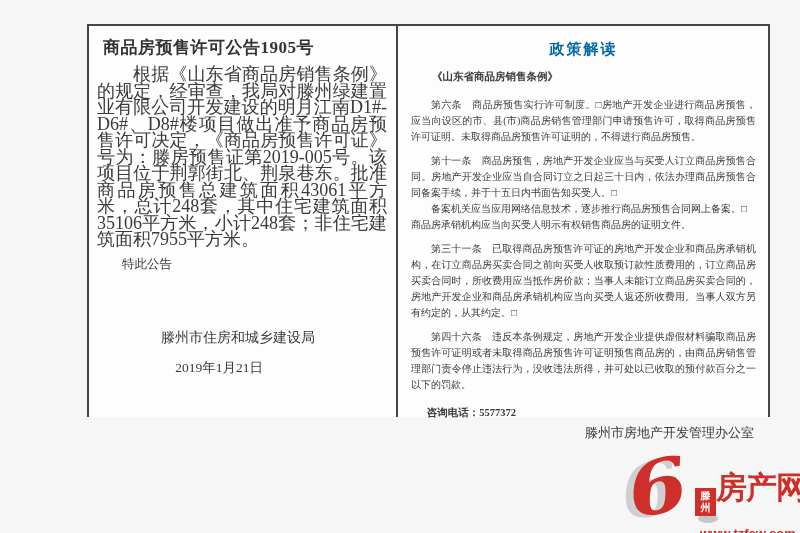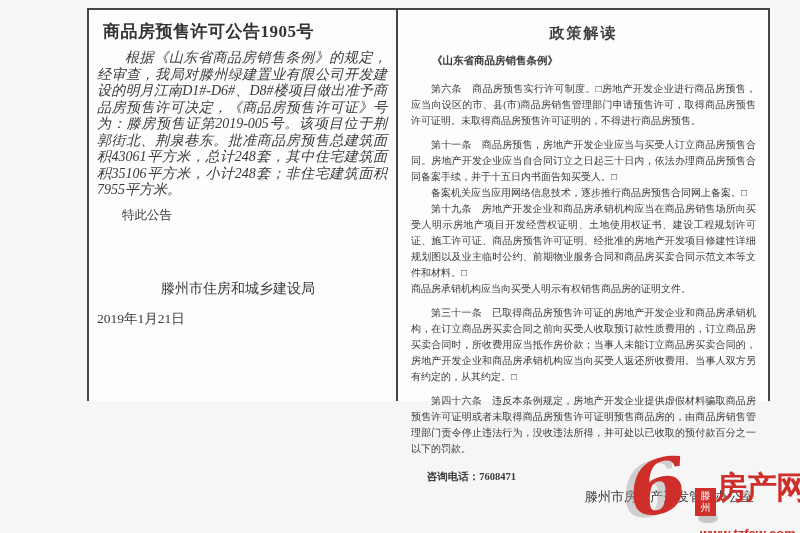--- a/index.html
+++ b/index.html
@@ -3,47 +3,47 @@
 <meta charset="utf-8">
 <style>
   html,body{margin:0;padding:0;}
   body{
     width:800px;height:533px;position:relative;overflow:hidden;
     background:#f6f6f6;
     font-family:"Liberation Serif","DejaVu Serif",serif;
     color:#3a3a3a;
   }
   .page{
-    position:absolute;left:87px;top:8px;width:683px;height:393px;
+    position:absolute;left:87px;top:24px;width:683px;height:393px;
     background:#fdfdfd;border:2px solid #454545;border-bottom:none;
     box-sizing:border-box;display:flex;
   }
   .col-left{
     width:307px;box-sizing:border-box;padding:0 9px 0 8px;flex:none;
   }
   .col-right{
     flex:1;border-left:2px solid #454545;box-sizing:border-box;
     padding:0 12px 0 13px;position:relative;
   }
   p,h1,h2{margin:0;}
   .announce-title{
     font-size:17px;font-weight:bold;letter-spacing:.5px;
     margin:10px 0 0 6px;color:#333;
   }
   .announce-body{
-    margin-top:7px;font-size:14px;line-height:16.5px;
-    text-indent:2em;text-align:justify;font-style:italic;
+    margin-top:7px;font-size:18px;line-height:16.5px;
+    text-indent:2em;text-align:justify;
   }
   .closing{margin-top:8px;font-size:12.5px;text-indent:2em;}
   .left-signature{margin-top:56px;font-size:14px;text-align:center;padding-right:8px;}
-  .left-date{margin-top:12px;font-size:13.5px;text-align:left;padding-right:46px;}
+  .left-date{margin-top:12px;font-size:13.5px;text-align:center;padding-right:46px;}
 
   .policy-title{
     margin-top:14px;text-align:center;font-size:15px;font-weight:bold;
-    letter-spacing:2px;color:#404040;
+    letter-spacing:2px;color:#0369a1;
   }
   .regulation{margin-top:11px;font-size:10.5px;font-weight:bold;text-indent:2em;}
   .para{
     font-size:10px;line-height:16px;text-align:justify;text-indent:2em;
   }
   .para.gap{margin-top:8px;}
   .para.first{margin-top:13px;}
   .para.noindent{text-indent:0;}
   .phone{margin-top:13px;font-size:10.5px;font-weight:bold;text-indent:1.5em;}
   .office-signature{margin-top:4px;font-size:13px;text-align:right;padding-right:2px;}
@@ -58,21 +58,21 @@
     text-shadow:-7px 1px 0 rgba(160,160,160,.45);
   }
   .wm-shadow{
     position:absolute;left:62px;top:48px;width:20px;height:9px;border-radius:50%;
     background:rgba(150,150,150,.5);
   }
   .wm-badge{
     position:absolute;left:59px;top:22px;width:13px;padding:2px 4px;
     background:var(--wm-red,#cf2f2b);color:#fff;
     font-family:"Liberation Sans",sans-serif;font-size:10px;line-height:12px;
-    font-weight:normal;word-break:break-all;text-align:center;
+    font-weight:bold;word-break:break-all;text-align:center;
   }
   .wm-name{
     position:absolute;left:80px;top:6px;
     font-family:"Liberation Sans",sans-serif;font-weight:900;
     font-size:31px;line-height:31px;letter-spacing:-1px;color:var(--wm-red,#cf2f2b);
     white-space:nowrap;
   }
   .wm-url{
     position:absolute;left:64px;top:60px;
     font-family:"Liberation Sans",sans-serif;font-weight:bold;
@@ -92,26 +92,25 @@
     <p class="left-date">2019年1月21日</p>
   </div>
 
   <div class="col-right">
     <h2 class="policy-title">政策解读</h2>
     <p class="regulation">《山东省商品房销售条例》</p>
 
     <p class="para first">第六条　商品房预售实行许可制度。□房地产开发企业进行商品房预售，应当向设区的市、县(市)商品房销售管理部门申请预售许可，取得商品房预售许可证明。未取得商品房预售许可证明的，不得进行商品房预售。</p>
     <p class="para gap">第十一条　商品房预售，房地产开发企业应当与买受人订立商品房预售合同。房地产开发企业应当自合同订立之日起三十日内，依法办理商品房预售合同备案手续，并于十五日内书面告知买受人。□</p>
     <p class="para">备案机关应当应用网络信息技术，逐步推行商品房预售合同网上备案。□</p>
-    <p class="para">第十九条　房地产开发企业和商品房承销机构应当在商品房销售场所向买受人明示房地产项目开发经营权证明、土地使用权证书、建设工程规划许可证、施工许可证、商品房预售许可证明、经批准的房地产开发项目修建性详细规划图以及业主临时公约、前期物业服务合同和商品房买卖合同示范文本等文件和材料。□</p>
     <p class="para noindent">商品房承销机构应当向买受人明示有权销售商品房的证明文件。</p>
     <p class="para gap">第三十一条　已取得商品房预售许可证的房地产开发企业和商品房承销机构，在订立商品房买卖合同之前向买受人收取预订款性质费用的，订立商品房买卖合同时，所收费用应当抵作房价款；当事人未能订立商品房买卖合同的，房地产开发企业和商品房承销机构应当向买受人返还所收费用。当事人双方另有约定的，从其约定。□</p>
     <p class="para gap">第四十六条　违反本条例规定，房地产开发企业提供虚假材料骗取商品房预售许可证明或者未取得商品房预售许可证明预售商品房的，由商品房销售管理部门责令停止违法行为，没收违法所得，并可处以已收取的预付款百分之一以下的罚款。</p>
 
-    <p class="phone">咨询电话：7608471</p>
+    <p class="phone">咨询电话：5577372</p>
     <p class="office-signature">滕州市房地产开发管理办公室</p>
   </div>
 
 </div>
 
 <div class="watermark">
   <span class="wm-six">6</span>
   <span class="wm-shadow"></span>
   <span class="wm-badge">滕州</span>
   <span class="wm-name">房产网</span>

